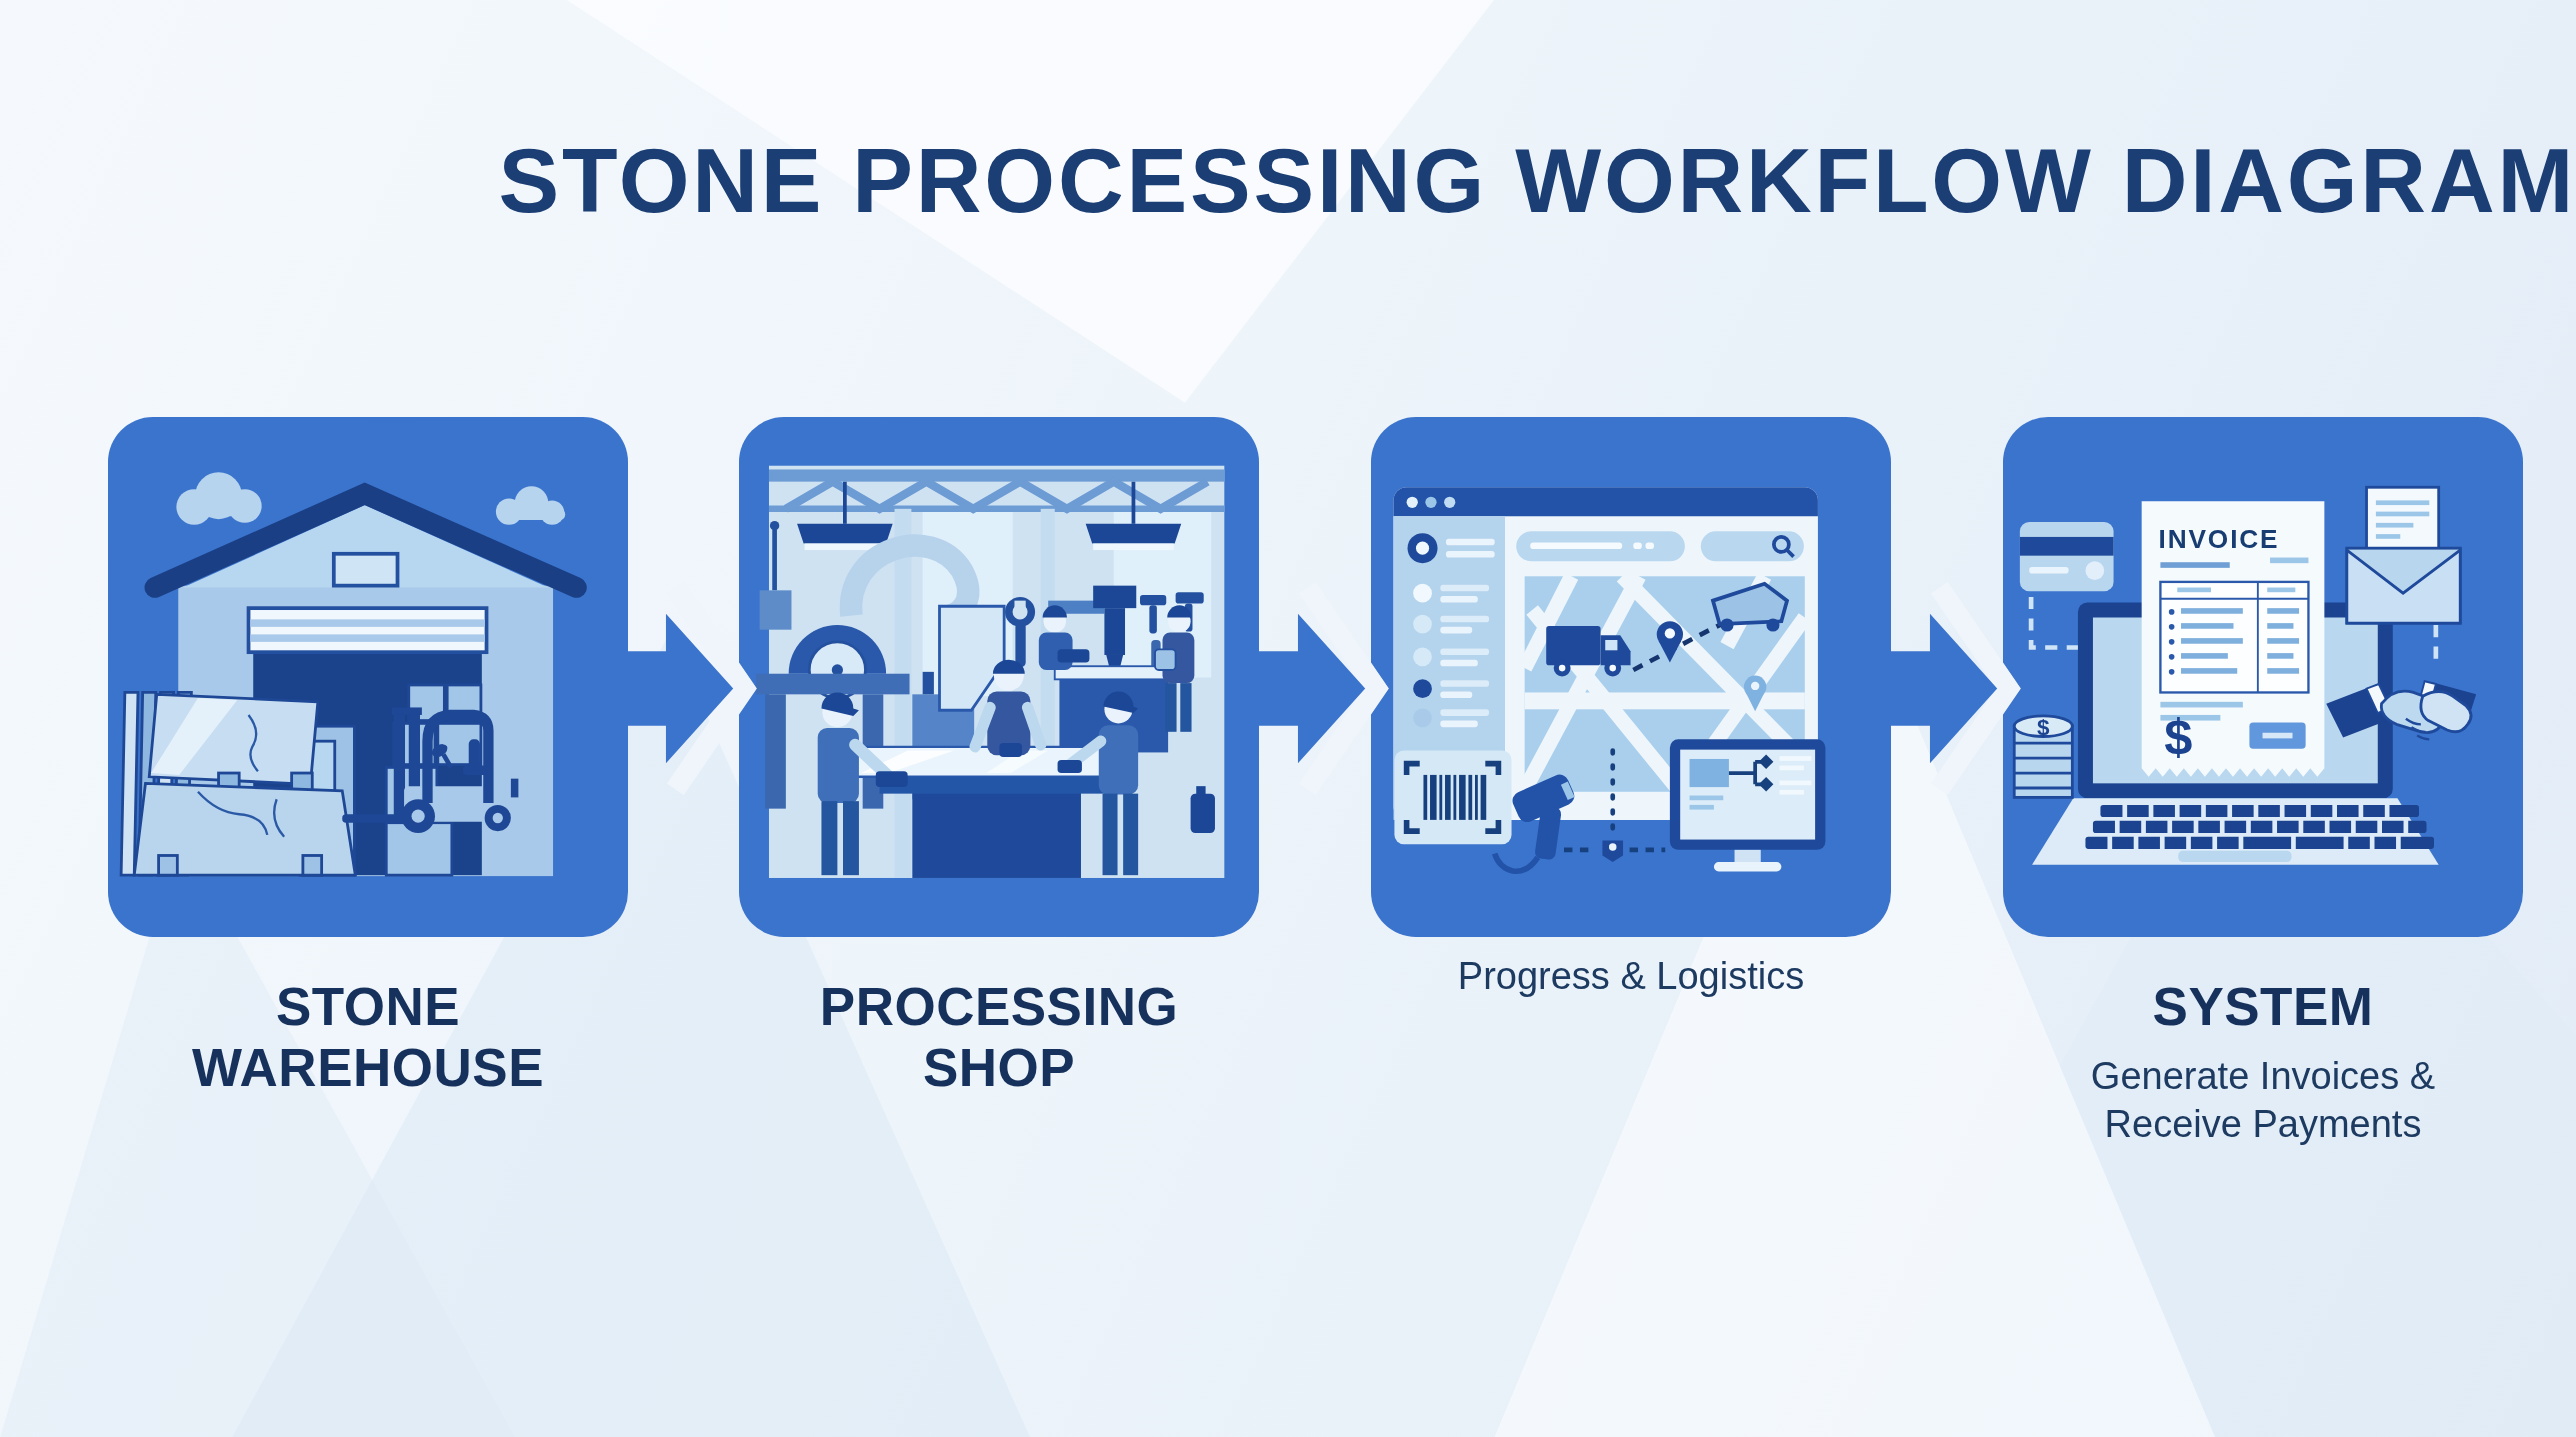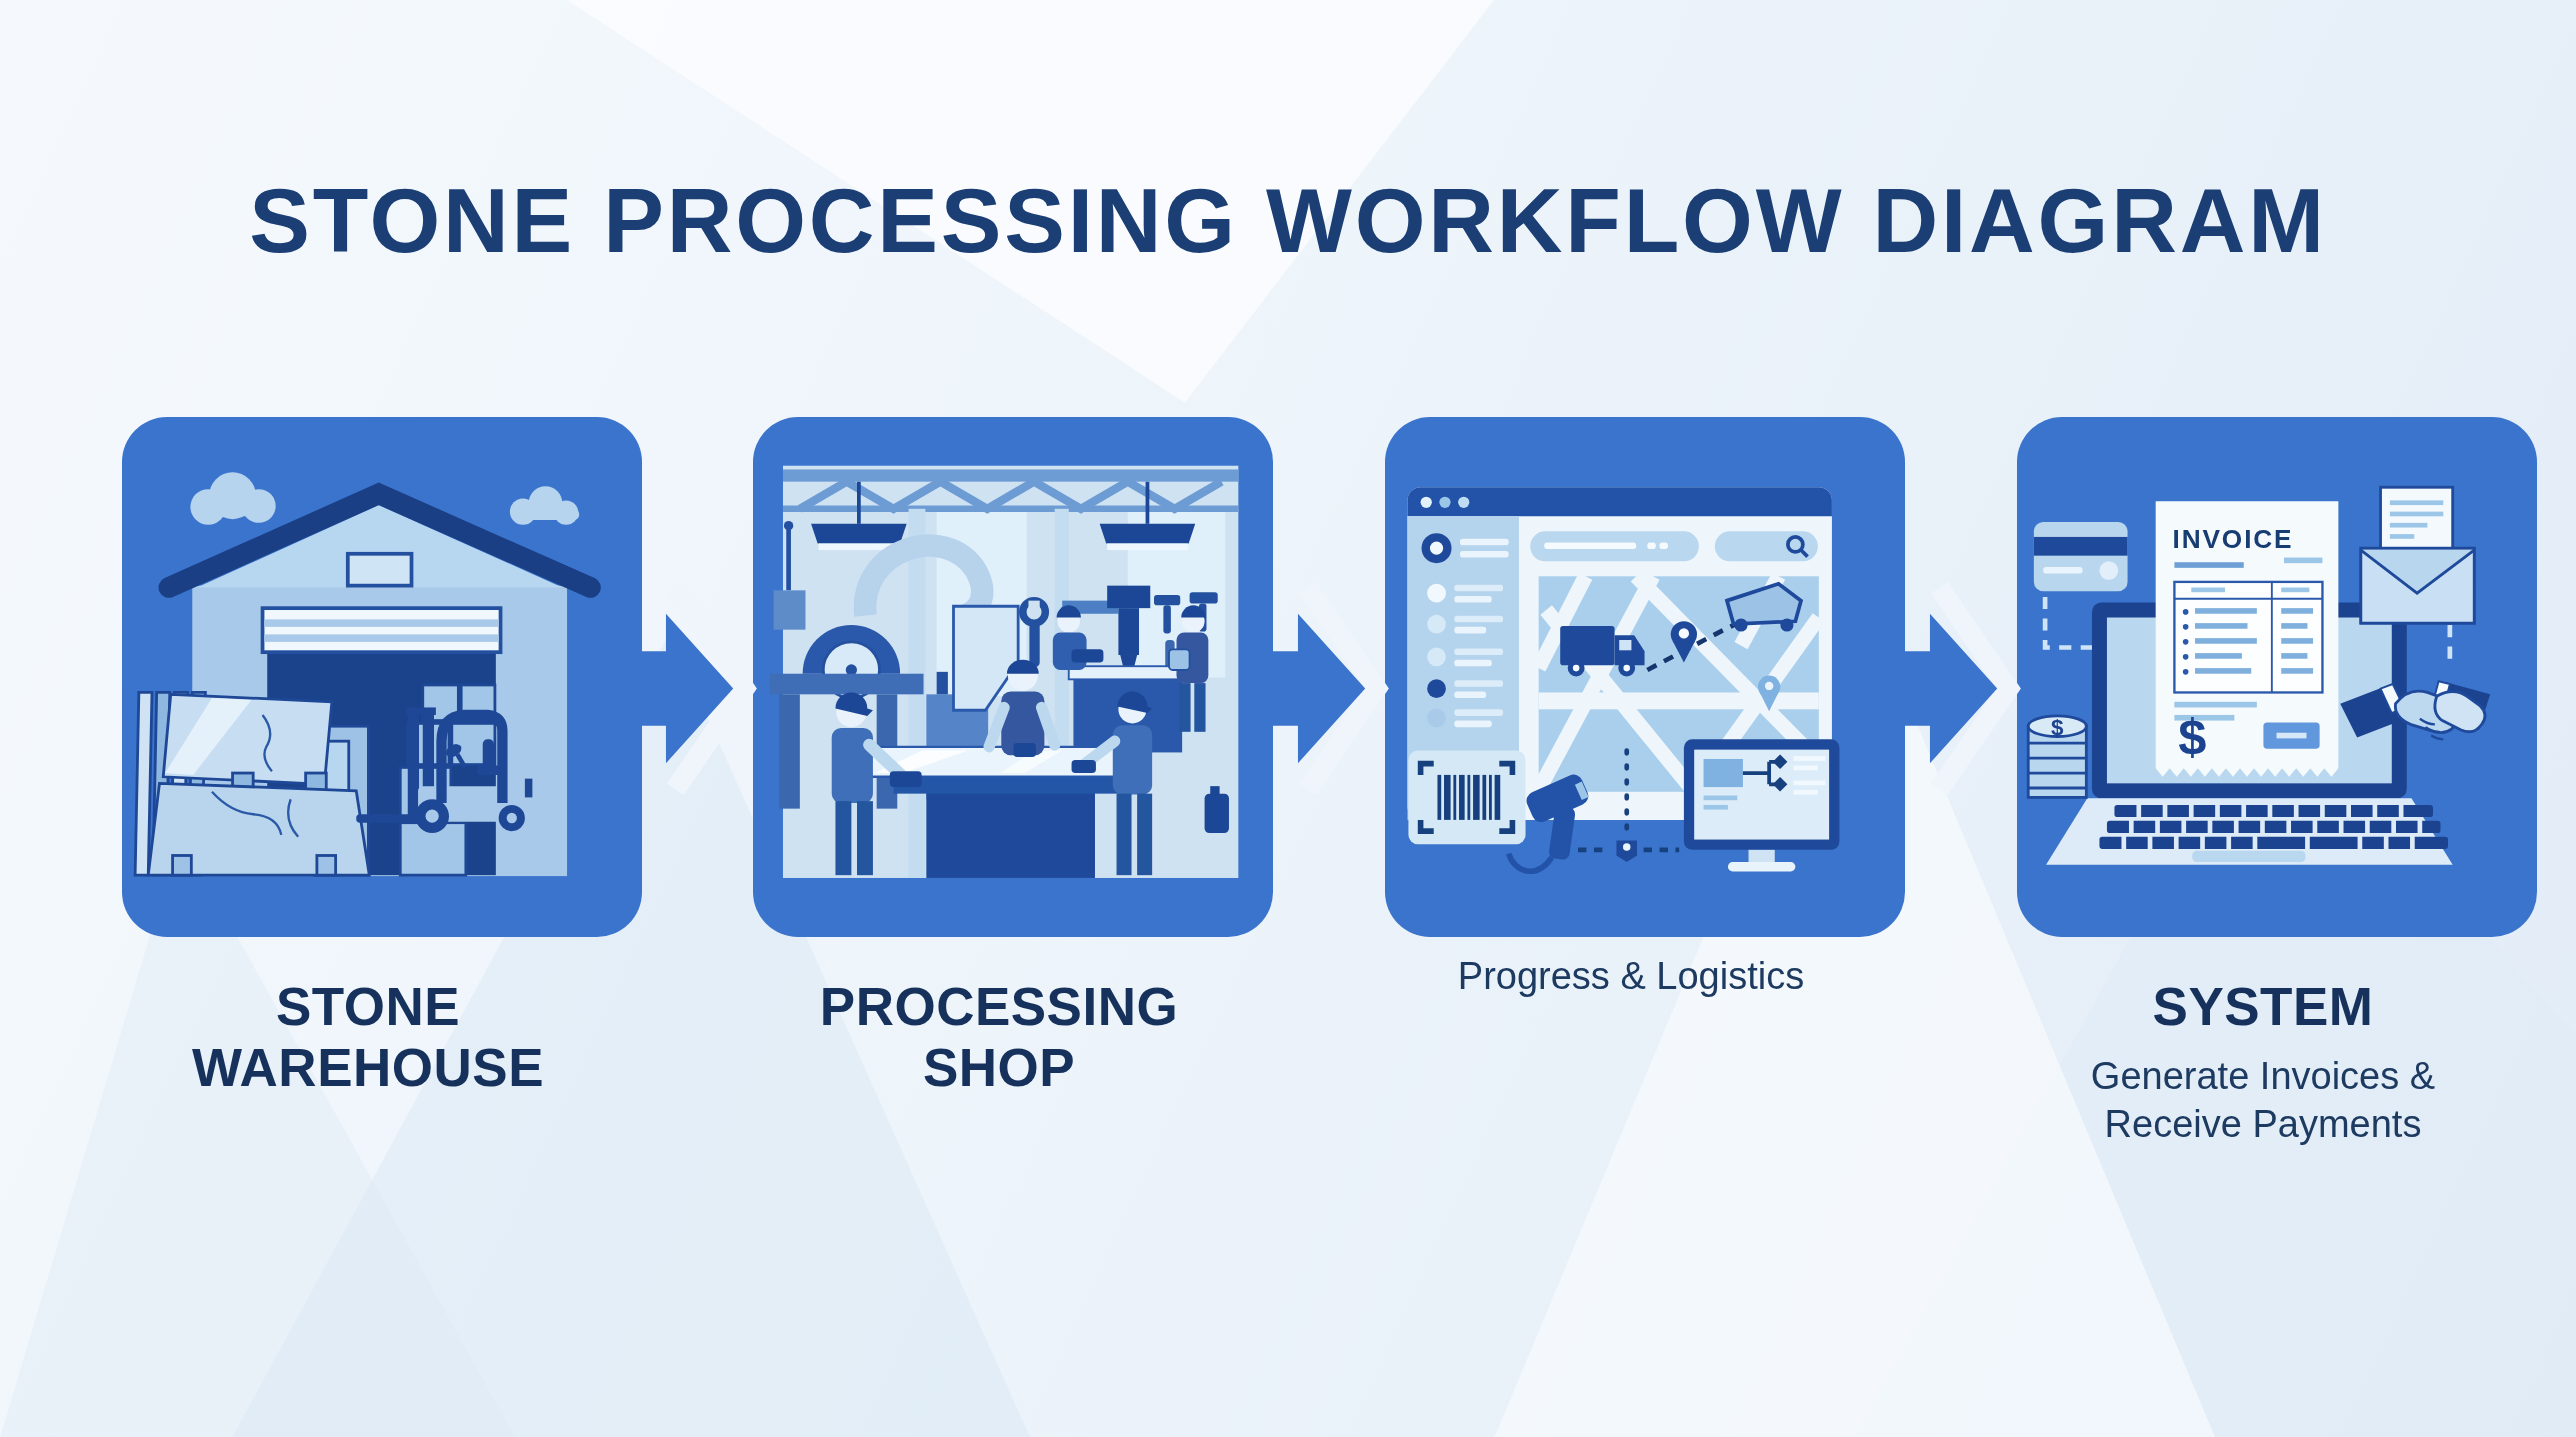--- a/index.html
+++ b/index.html
@@ -5,25 +5,25 @@
   html,body{margin:0;padding:0;background:#e9f1f9;}
   #stage{position:relative;width:2576px;height:1438px;overflow:hidden;
     font-family:"Liberation Sans",sans-serif;
     background:linear-gradient(115deg,#f5f9fd 0%,#edf4fa 45%,#e2ecf7 100%);}
   .bgpoly{position:absolute;inset:0;pointer-events:none;}
   .p1{background:#d7e6f4;opacity:.45;clip-path:polygon(9% 100%,26% 44%,40% 100%);}
   .p2{background:#dce9f5;opacity:.4;clip-path:polygon(0 100%,7% 58%,20% 100%);}
   .p3{background:#fbfdff;opacity:.8;clip-path:polygon(22% 0,58% 0,46% 28%);}
   .p4{background:#deeaf6;opacity:.4;clip-path:polygon(72% 100%,88% 48%,100% 72%,100% 100%);}
   .p5{background:#f8fbfe;opacity:.7;clip-path:polygon(58% 100%,72% 40%,86% 100%);}
-  #title{position:absolute;top:129px;left:0;width:100%;text-align:center;
-    font-size:91px;font-weight:bold;letter-spacing:2.8px;color:#1b3e74;margin-top:40px;}
+  #title{position:absolute;top:129px;left:0;width:100%;text-align:right;
+    font-size:91px;font-weight:bold;letter-spacing:2.8px;color:#1b3e74;}
   .step{position:absolute;top:417px;width:520px;}
   .s0{left:108px}.s1{left:739px}.s2{left:1371px}.s3{left:2003px}
-  .card{width:520px;height:520px;border-radius:45px;background:#3b74cd;overflow:hidden;margin-left:14px;}
+  .card{width:520px;height:520px;border-radius:45px;background:#3b74cd;overflow:hidden;}
   .card svg{display:block;width:520px;height:520px;}
   .step h2{margin:39px 0 0 0;text-align:center;font-size:53px;font-weight:bold;color:#16325c;letter-spacing:0.5px;}
   .desc{margin-top:15px;text-align:center;font-size:38px;line-height:48px;color:#1d3a61;}
   .flow-arrow{position:absolute;top:582px;width:198px;height:213px;z-index:5;}
   .a0{left:623px}.a1{left:1255px}.a2{left:1887px}
   svg text{font-family:"Liberation Sans",sans-serif;}
 </style>
 </head>
 <body>
 

